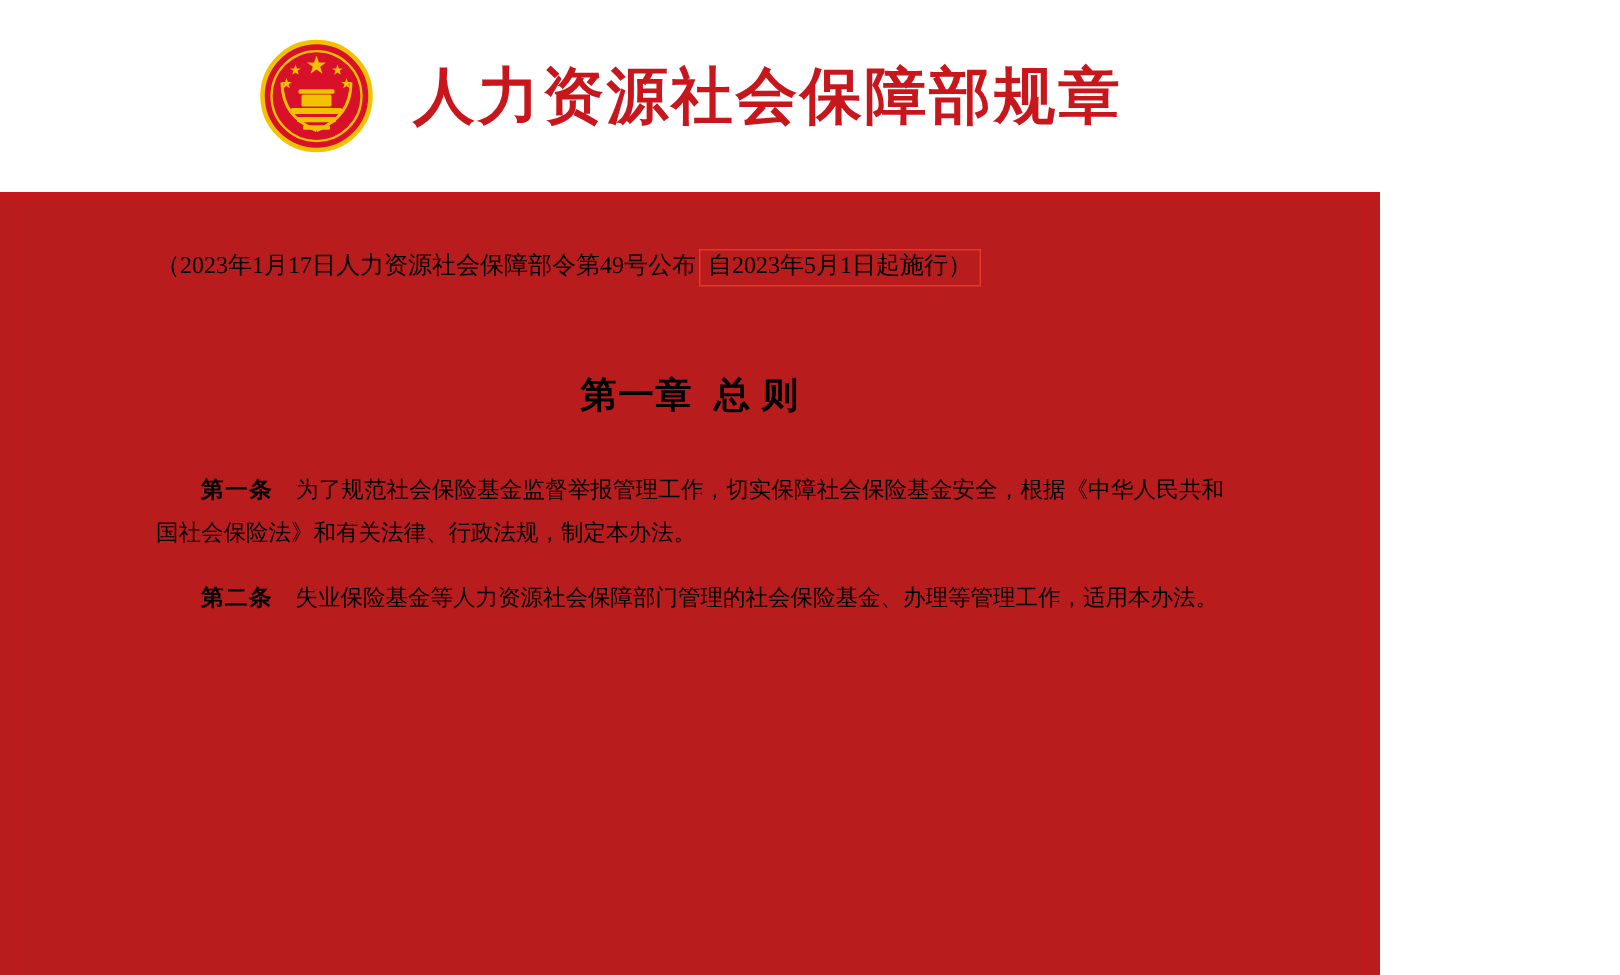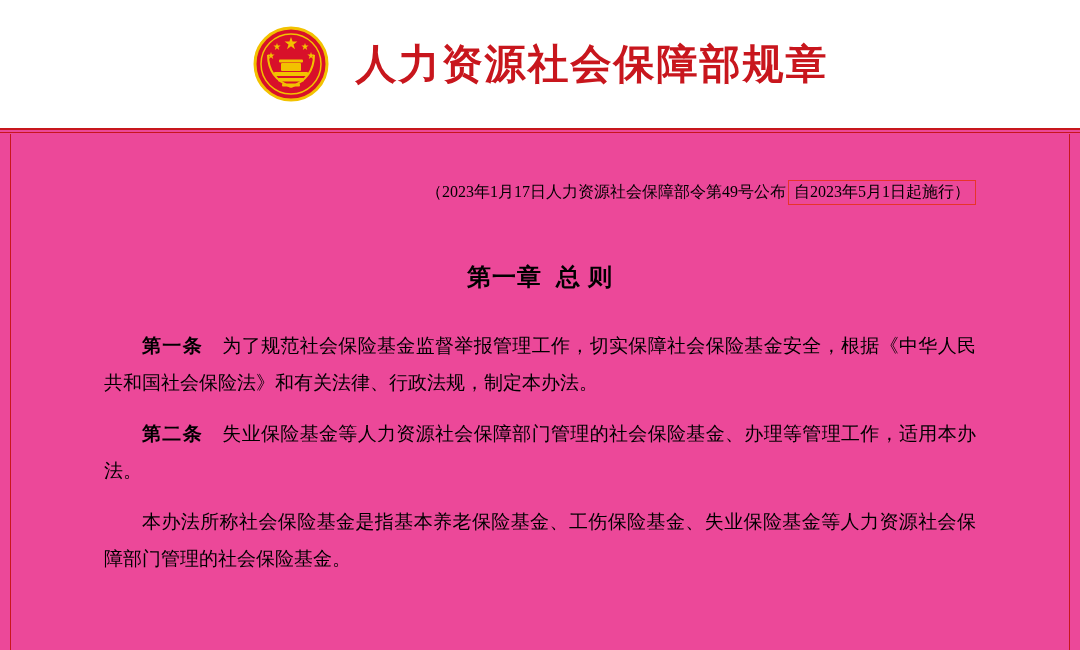--- a/index.html
+++ b/index.html
@@ -9,24 +9,24 @@
   }
   body {
     width: 1080px;
     height: 650px;
     font-family: "Liberation Serif", "DejaVu Serif", serif;
     color: #1a1a1a;
     overflow: hidden;
     position: relative;
   }
   .page {
-    width: 1080px;
+    width: 920px;
     height: 650px;
     position: relative;
-    background: #ec4899;
+    background: #b91c1c;
   }
 
   
   .masthead {
     height: 128px;
     display: flex;
     align-items: center;
     justify-content: center;
     gap: 26px;
     position: relative;
@@ -84,44 +84,44 @@
   .doc-title {
     text-align: center;
     font-size: 27px;
     font-weight: bold;
     letter-spacing: 1px;
     color: #000000;
     margin-top: 68px;
     font-family: "Liberation Serif", "DejaVu Serif", serif;
   }
   .doc-subtitle {
-    text-align: right;
+    text-align: left;
     font-size: 16px;
     color: #000000;
-    margin-top: 46px;
+    margin-top: 32px;
     white-space: nowrap;
   }
   .highlight-box {
     display: inline-block;
     border: 1.6px solid #e8342a;
     padding: 2px 5px 3px 5px;
     margin-left: 2px;
     line-height: 1.1;
   }
   .chapter {
     text-align: center;
     font-size: 24px;
     font-weight: bold;
     margin-top: 56px;
     letter-spacing: 1px;
     color: #000000;
   }
   .chapter .sp { display: inline-block; width: 14px; }
   p.para {
-    font-size: 19px;
+    font-size: 15px;
     line-height: 1.95;
     margin: 14px 0 0 0;
     text-align: justify;
     text-justify: inter-ideograph;
     color: #000000;
   }
   p.para.first { margin-top: 34px; }
   .art-no {
     font-weight: bold;
     letter-spacing: 1px;
@@ -184,18 +184,15 @@
     </div>
 
     <p class="para first indent">
       <span class="art-no">第一条</span><span>　为了规范社会保险基金监督举报管理工作，切实保障社会保险基金安全，根据《中华人民共和国社会保险法》和有关法律、行政法规，制定本办法。</span>
     </p>
 
     <p class="para indent">
       <span class="art-no">第二条</span><span>　失业保险基金等人力资源社会保障部门管理的社会保险基金、办理等管理工作，适用本办法。</span>
     </p>
 
-    <p class="para indent">
-      <span>本办法所称社会保险基金是指基本养老保险基金、工伤保险基金、失业保险基金等人力资源社会保障部门管理的社会保险基金。</span>
-    </p>
 
   </div>
 </div>
 
 </body></html>

